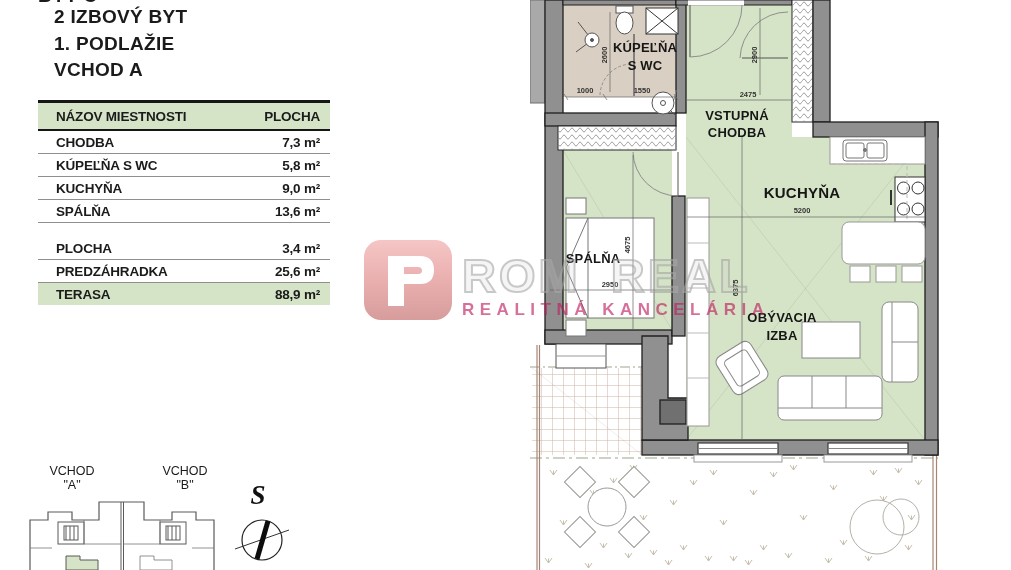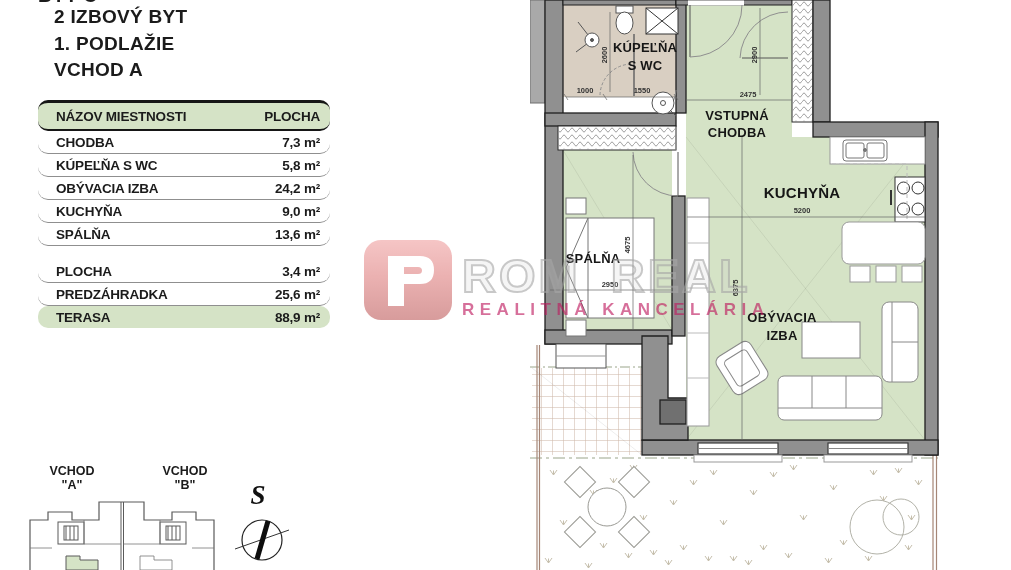--- a/index.html
+++ b/index.html
@@ -4,21 +4,21 @@
 <style>
   html,body{margin:0;padding:0;background:#fff;}
   .canvas{position:relative;width:1011px;height:570px;background:#fff;overflow:hidden;
           font-family:"Liberation Sans",sans-serif;color:#1b1b1b;}
   .title-cut{position:absolute;left:38px;top:-15px;font-size:19px;font-weight:bold;letter-spacing:.5px;}
   .title-line{position:absolute;left:38px;font-size:19px;font-weight:bold;letter-spacing:.3px;white-space:nowrap;margin-left:16px;}
   .t1{top:6px}.t2{top:33px}.t3{top:59px}
   
   .area-table{position:absolute;left:38px;top:100px;width:292px;font-weight:bold;font-size:13.5px;}
   .tr{display:flex;justify-content:space-between;align-items:center;height:22px;
-      padding:0 10px 0 18px;border-bottom:1px solid #8f8f8f;border-radius:10px;}
+      padding:0 10px 0 18px;border-bottom:1px solid #8f8f8f;}
   .tr .nm{letter-spacing:-.2px}
   .tr .ar{letter-spacing:-.2px}
   .thead{height:26px;background:#d5e3c6;border-top:3px solid #161616;border-bottom:2.5px solid #161616;}
   .tgap{height:14px;border-bottom:0;}
   .tr.total{background:#d5e3c6;border-bottom:0;}
   
   .logo{position:absolute;left:364px;top:238px;opacity:.62;display:flex;align-items:flex-end;z-index:5;pointer-events:none;}
   .logo-icon{width:88px;height:80px;border-radius:17px;
      background:linear-gradient(180deg,#f0a3a3 0%,#e08383 45%,#c06060 100%);
      position:relative;flex:0 0 auto;}
@@ -26,21 +26,21 @@
   .logo-main{font-size:47px;font-weight:bold;line-height:44px;letter-spacing:3px;word-spacing:14px;
      color:rgba(205,205,205,.30);-webkit-text-stroke:2px #a7a7a7;white-space:nowrap;}
   .logo-sub{font-size:17px;font-weight:bold;color:#be185d;letter-spacing:5.5px;margin-top:2px;white-space:nowrap;}
   
   .plan{position:absolute;left:530px;top:0;width:415px;height:570px;}
   svg text{font-family:"Liberation Sans",sans-serif;}
   .roomlabel{font-weight:bold;font-size:13px;fill:#161616;letter-spacing:.2px;}
   .roomlabel.big{font-size:15px;}
   .dim{font-weight:bold;font-size:7.5px;fill:#333;}
   
-  .vchod{position:absolute;top:464px;width:80px;text-align:center;font-weight:bold;font-size:12.5px;line-height:14px;}
+  .vchod{position:absolute;top:464px;width:80px;text-align:center;font-weight:normal;font-size:12.5px;line-height:14px;}
   .vchod-a{left:32px}.vchod-b{left:145px}
   .minimap{position:absolute;left:22px;top:498px;}
   .compass{position:absolute;left:222px;top:478px;}
   .compass .s{font-family:"Liberation Serif",serif;font-style:italic;font-weight:bold;}
 </style>
 </head>
 <body>
 
 <div class="canvas">
 
@@ -54,24 +54,20 @@
       <span class="nm">NÁZOV MIESTNOSTI</span>
       <span class="ar">PLOCHA</span>
     </div>
     <div class="tr">
         <span class="nm">CHODBA</span>
         <span class="ar">7,3 m²</span>
       </div>
     <div class="tr">
         <span class="nm">KÚPEĽŇA S WC</span>
         <span class="ar">5,8 m²</span>
-      </div>
-    <div class="tr">
-        <span class="nm">OBÝVACIA IZBA</span>
-        <span class="ar">24,2 m²</span>
       </div>
     <div class="tr">
         <span class="nm">KUCHYŇA</span>
         <span class="ar">9,0 m²</span>
       </div>
     <div class="tr">
         <span class="nm">SPÁLŇA</span>
         <span class="ar">13,6 m²</span>
       </div>
     <div class="tr tgap"></div>

